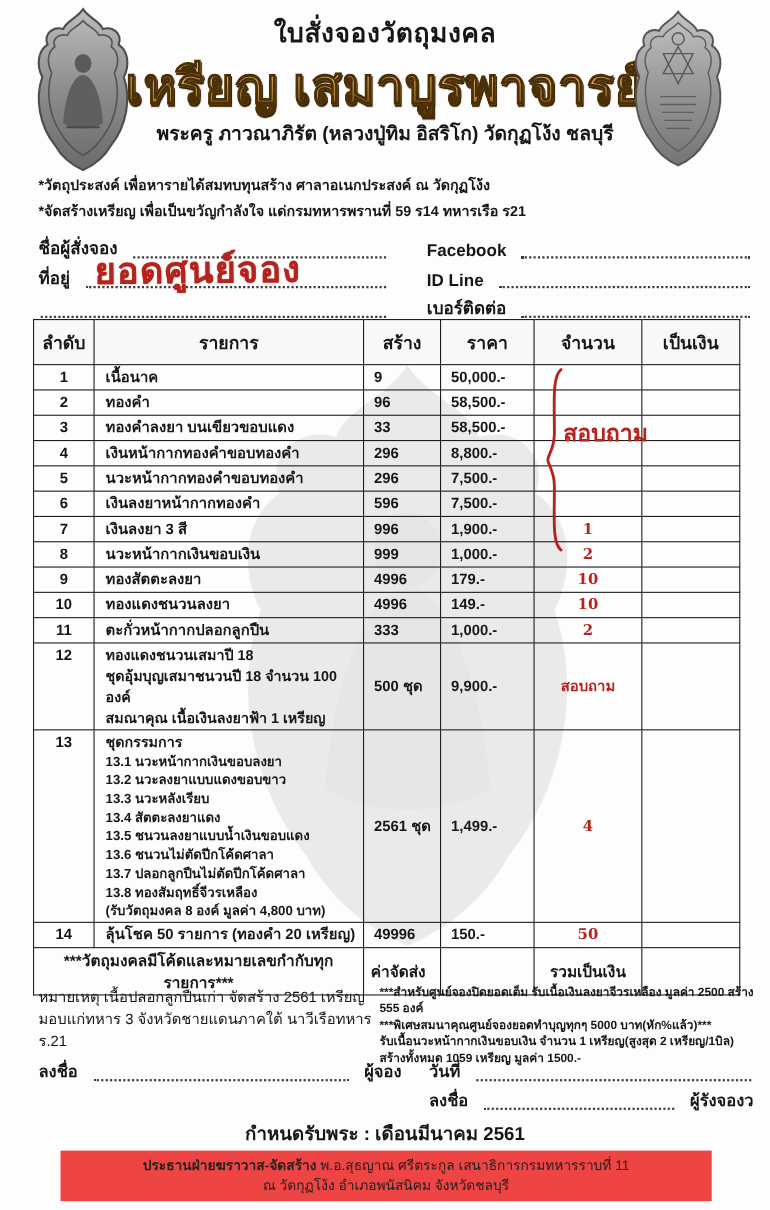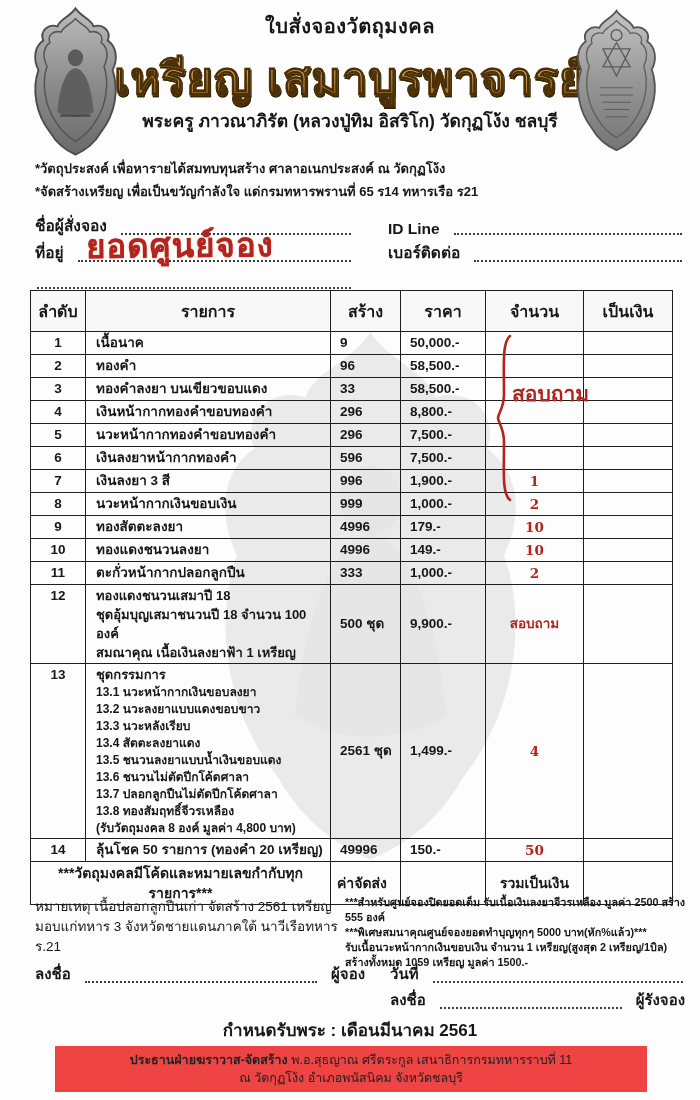--- a/index.html
+++ b/index.html
@@ -2,21 +2,21 @@
 <html><head>
 <meta charset="utf-8">
 <style>
   html,body{margin:0;padding:0;}
   body{width:700px;height:1100px;background:#fdfdfd;position:relative;overflow:hidden;
        font-family:"Liberation Sans",sans-serif;color:#161616;}
   .abs{position:absolute;}
   .center{left:0;right:0;text-align:center;}
 
   
-  .form-title{top:10px;font-size:20px;font-weight:bold;letter-spacing:.5px;}
+  .form-title{top:10px;font-size:24px;font-weight:bold;letter-spacing:.5px;}
   .main-title{top:42px;font-size:45px;font-weight:bold;letter-spacing:1px;
     background:linear-gradient(180deg,#fdf0c0 0%,#efc briefly 0,#edc06a 30%,#a06f1e 70%,#5e3c0e 100%);
     background:linear-gradient(180deg,#fdf0c0 0%,#edc06a 35%,#a06f1e 72%,#5e3c0e 100%);
     -webkit-background-clip:text;background-clip:text;color:transparent;
     -webkit-text-stroke:1.1px #4a2f08;filter:drop-shadow(1.5px 2px 0 #3a2506);}
   .subtitle{top:107px;font-size:17.5px;font-weight:bold;}
   .purpose{left:35px;top:157px;font-size:13px;font-weight:600;line-height:23px;}
 
   
   .amulet{position:absolute;}
@@ -114,37 +114,41 @@
     <path d="M50 3 C44 12 34 14 31 22 C22 19 12 26 16 37 C7 43 5 56 11 68 C4 88 8 114 23 133 C31 147 41 153 50 157 C59 153 69 147 77 133 C92 114 96 88 89 68 C95 56 93 43 84 37 C88 26 78 19 69 22 C66 14 56 12 50 3 Z" fill="url(#gB)" stroke="#555" stroke-width="2"></path>
     <path d="M50 14 C45 20 37 22 35 28 C27 26 20 31 23 39 C16 44 15 54 20 64 C14 82 18 106 29 122 C36 134 43 139 50 143 C57 139 64 134 71 122 C82 106 86 82 80 64 C85 54 84 44 77 39 C80 31 73 26 65 28 C63 22 55 20 50 14 Z" fill="none" stroke="#606060" stroke-width="1.5"></path>
     <circle cx="50" cy="30" r="6" fill="none" stroke="#5a5a5a" stroke-width="1.5"></circle>
     <path d="M35 45 L65 45 L50 75 Z M35 65 L65 65 L50 38 Z" fill="none" stroke="#5a5a5a" stroke-width="1.4"></path>
     <path d="M32 88 L68 88 M32 96 L68 96 M34 104 L66 104 M36 112 L64 112 M38 120 L62 120" stroke="#5e5e5e" stroke-width="1.3"></path>
   </svg>
 </div>
 
 <div class="abs purpose">
   <div>*วัตถุประสงค์ เพื่อหารายได้สมทบทุนสร้าง ศาลาอเนกประสงค์ ณ วัดกุฏโง้ง</div>
-  <div>*จัดสร้างเหรียญ เพื่อเป็นขวัญกำลังใจ แด่กรมทหารพรานที่ 65 ร14 ทหารเรือ ร21</div>
+  <div>*จัดสร้างเหรียญ เพื่อเป็นขวัญกำลังใจ แด่กรมทหารพรานที่ 59 ร14 ทหารเรือ ร21</div>
 </div>
 
 <div class="fcol fcol-left">
   <div class="frow">
     <span class="lbl">ชื่อผู้สั่งจอง</span>
       <span class="dots"></span>
   </div>
   <div class="frow">
     <span class="lbl">ที่อยู่</span>
       <span class="dots"></span>
   </div>
   <div class="frow">
     <span class="dots"></span>
   </div>
 </div>
 <div class="fcol fcol-right">
+  <div class="frow">
+    <span class="lbl">Facebook</span>
+      <span class="dots"></span>
+  </div>
   <div class="frow">
     <span class="lbl">ID Line</span>
       <span class="dots"></span>
   </div>
   <div class="frow">
     <span class="lbl">เบอร์ติดต่อ</span>
       <span class="dots"></span>
   </div>
 </div>
 <div class="abs stamp">ยอดศูนย์จอง</div>
@@ -340,21 +344,21 @@
     </div>
 </div>
 <div class="sig sig-right" style="top:960px">
   <div class="frow">
       <span class="lbl">วันที่</span>
       <span class="dots"></span>
     </div>
   <div class="frow">
       <span class="lbl">ลงชื่อ</span>
       <span class="dots"></span>
-      <span class="tail">ผู้รังจอง</span>
+      <span class="tail">ผู้รังจองว</span>
     </div>
 </div>
 
 <div class="abs center schedule">กำหนดรับพระ : เดือนมีนาคม 2561</div>
 
 <div class="abs footer-bar">
   <div><span class="b">ประธานฝ่ายฆราวาส-จัดสร้าง</span><span> พ.อ.สุธญาณ ศรีตระกูล เสนาธิการกรมทหารราบที่ 11</span></div>
   <div>ณ วัดกุฏโง้ง อำเภอพนัสนิคม จังหวัดชลบุรี</div>
 </div>
 

